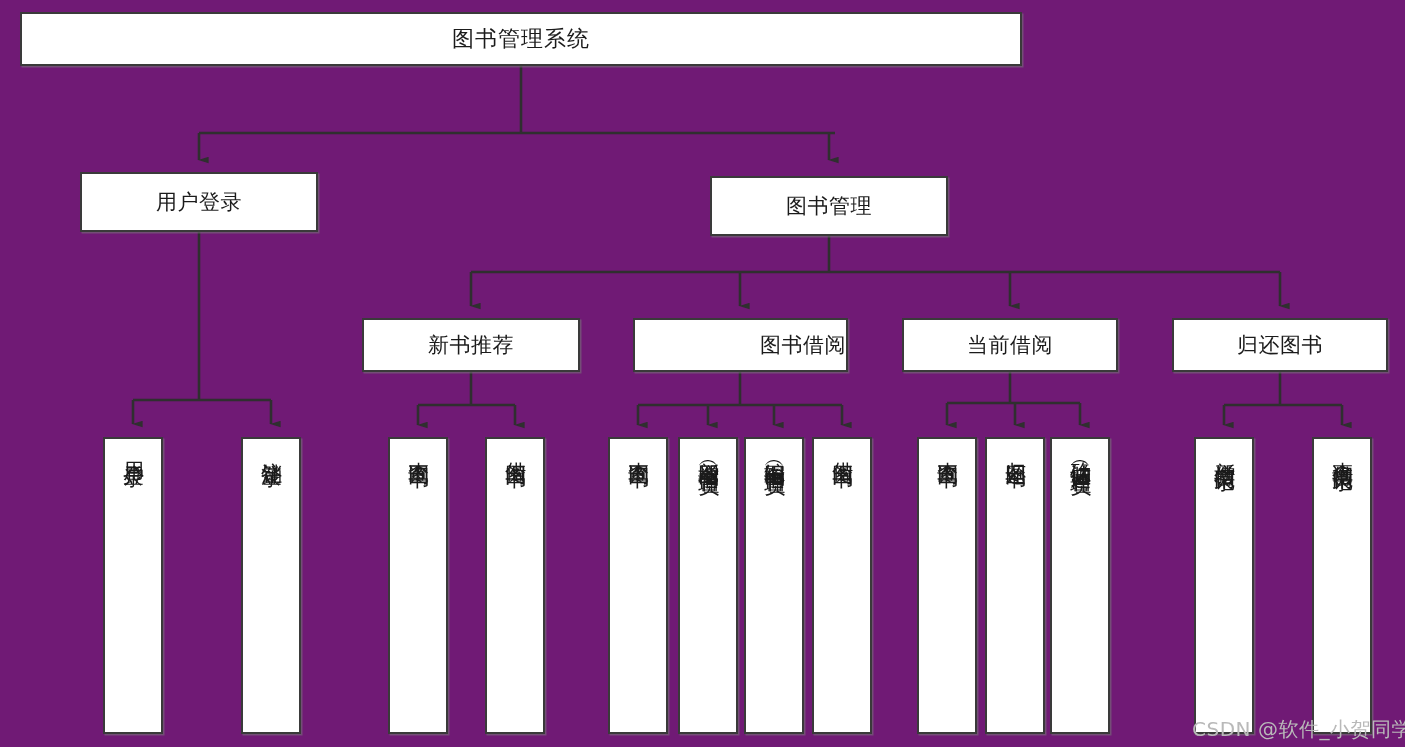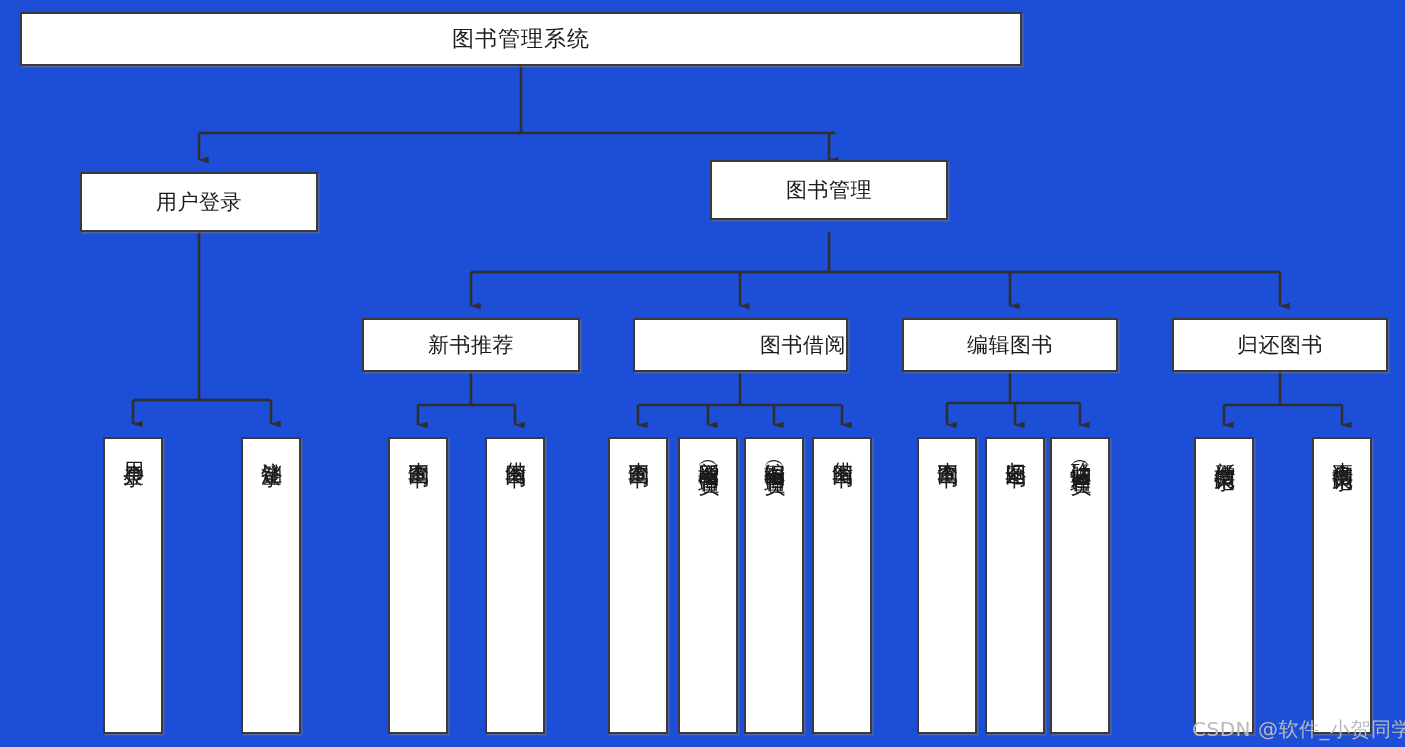--- a/index.html
+++ b/index.html
@@ -8,21 +8,21 @@
     padding: 0;
     background: #ffffff;
   }
   body {
     font-family: "DejaVu Sans", "Liberation Sans", sans-serif;
   }
   #diagram-root {
     position: relative;
     width: 1405px;
     height: 747px;
-    background: #1d4ed8;
+    background: #701a75;
     overflow: hidden;
   }
   #edge-layer {
     position: absolute;
     left: 0;
     top: 0;
     width: 1405px;
     height: 747px;
     pointer-events: none;
   }
@@ -146,32 +146,32 @@
     </g>
   </svg>
 
   <div class="node horiz title" style="left:20px; top:12px; width:1002px; height:54px;">
     <span class="node-label">图书管理系统</span>
   </div>
 
   <div class="node horiz" style="left:80px; top:172px; width:238px; height:60px;">
     <span class="node-label">用户登录</span>
   </div>
-  <div class="node horiz" style="left:710px; top:160px; width:238px; height:60px;">
+  <div class="node horiz" style="left:710px; top:176px; width:238px; height:60px;">
     <span class="node-label">图书管理</span>
   </div>
 
   <div class="node horiz" style="left:362px; top:318px; width:218px; height:54px;">
     <span class="node-label">新书推荐</span>
   </div>
   <div class="node horiz" style="left:633px; top:318px; width:215px; height:54px;justify-content:flex-end;">
     <span class="node-label">图书借阅</span>
   </div>
   <div class="node horiz" style="left:902px; top:318px; width:216px; height:54px;">
-    <span class="node-label">编辑图书</span>
+    <span class="node-label">当前借阅</span>
   </div>
   <div class="node horiz" style="left:1172px; top:318px; width:216px; height:54px;">
     <span class="node-label">归还图书</span>
   </div>
 
   <div class="node vert" style="left:103px; top:437px; width:60px; height:297px;">
     <span class="node-label">用户登录</span>
   </div>
   <div class="node vert" style="left:241px; top:437px; width:60px; height:297px;">
     <span class="node-label">注销登录</span>

